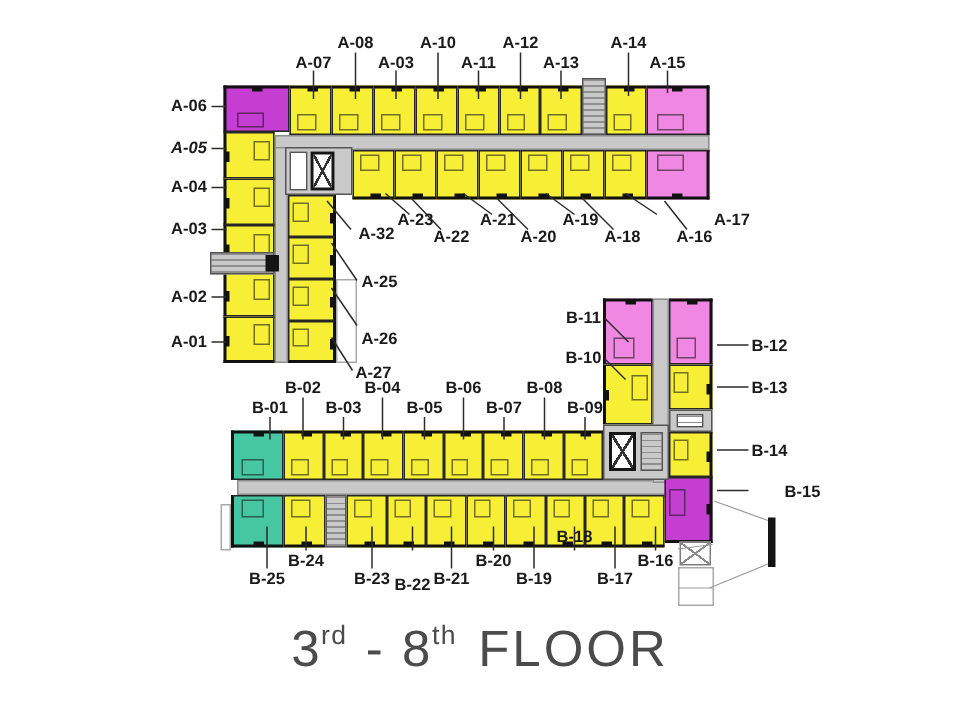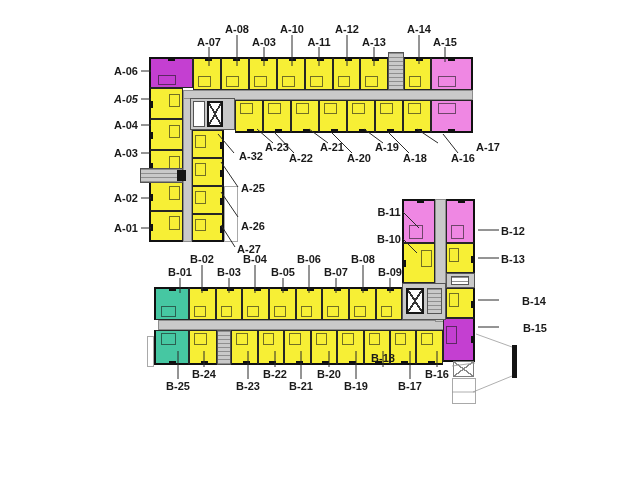--- a/index.html
+++ b/index.html
@@ -216,35 +216,38 @@
       <div class="tag" style="left: 387px; top: 141px;">A-19</div>
       <div class="tag" style="left: 442px; top: 141px; margin-left: 46px;">A-17</div>
       <div class="tag" style="left: 301px; top: 152px;">A-22</div>
       <div class="tag" style="left: 359px; top: 152px;">A-20</div>
       <div class="tag" style="left: 415px; top: 152px;">A-18</div>
       <div class="tag" style="left: 463px; top: 152px;">A-16</div>
       <div class="tag" style="left: 389px; top: 206px;">B-11</div>
       <div class="tag" style="left: 389px; top: 233px;">B-10</div>
       <div class="tag" style="left: 513px; top: 225px;">B-12</div>
       <div class="tag" style="left: 513px; top: 253px;">B-13</div>
-      <div class="tag" style="left: 513px; top: 295px; margin-left: 21px;">B-14</div>
+      <div class="tag" style="left: 513px; top: 295px;">B-14</div>
       <div class="tag" style="left: 513px; top: 322px; padding-left: 44px;">B-15</div>
       <div class="tag" style="left: 202px; top: 253px;">B-02</div>
       <div class="tag" style="left: 255px; top: 253px;">B-04</div>
       <div class="tag" style="left: 309px; top: 253px;">B-06</div>
       <div class="tag" style="left: 363px; top: 253px; text-align: right;">B-08</div>
       <div class="tag" style="left: 180px; top: 266px;">B-01</div>
       <div class="tag" style="left: 229px; top: 266px;">B-03</div>
       <div class="tag" style="left: 283px; top: 266px; text-align: right;">B-05</div>
       <div class="tag" style="left: 336px; top: 266px;">B-07</div>
       <div class="tag" style="left: 390px; top: 266px;">B-09</div>
       <div class="tag" style="left: 204px; top: 368px;">B-24</div>
-      <div class="tag" style="left: 275px; top: 368px; text-align: center;">B-22</div>
+      <div class="tag" style="left: 275px; top: 384px; text-align: center;">B-22</div>
       <div class="tag" style="left: 329px; top: 368px;">B-20</div>
       <div class="tag" style="left: 383px; top: 352px;">B-18</div>
       <div class="tag" style="left: 437px; top: 368px;">B-16</div>
       <div class="tag" style="left: 178px; top: 380px;">B-25</div>
       <div class="tag" style="left: 248px; top: 380px;">B-23</div>
       <div class="tag" style="left: 301px; top: 380px;">B-21</div>
       <div class="tag" style="left: 356px; top: 380px;">B-19</div>
       <div class="tag" style="left: 410px; top: 380px;">B-17</div>
     </div>
+  <div class="title">
+    <span>3</span><sup>rd</sup><span class="dash">-</span><span>8</span><sup>th</sup><span class="word">FLOOR</span>
+  </div>
 </div>
 
 </body></html>

